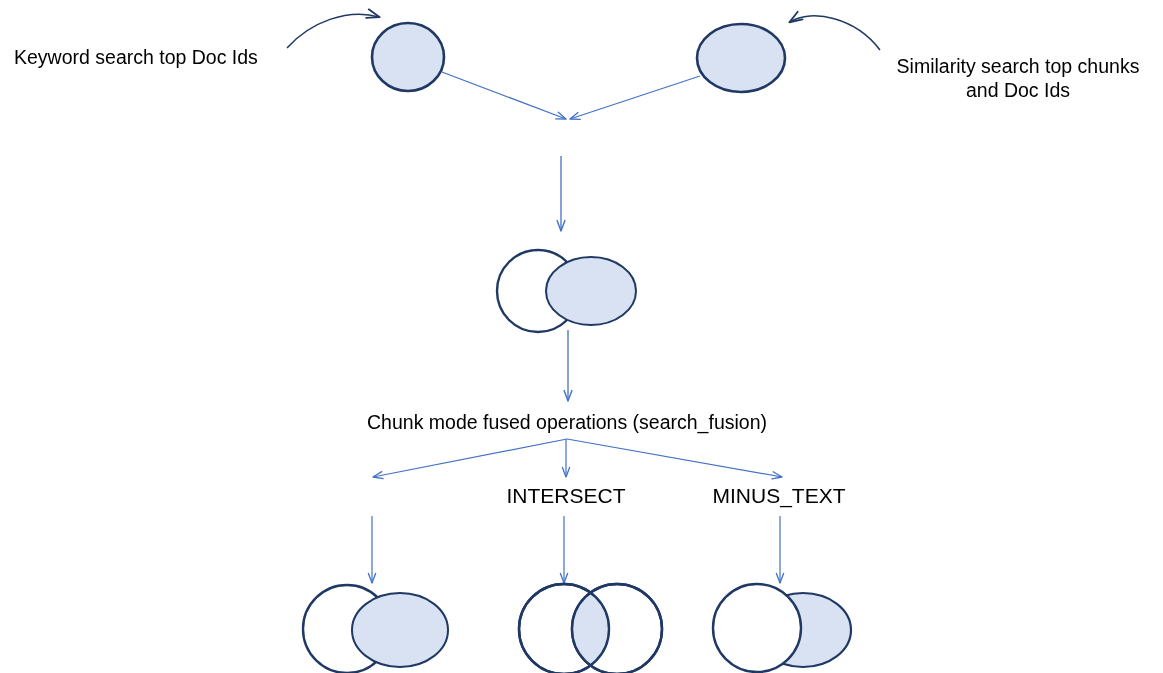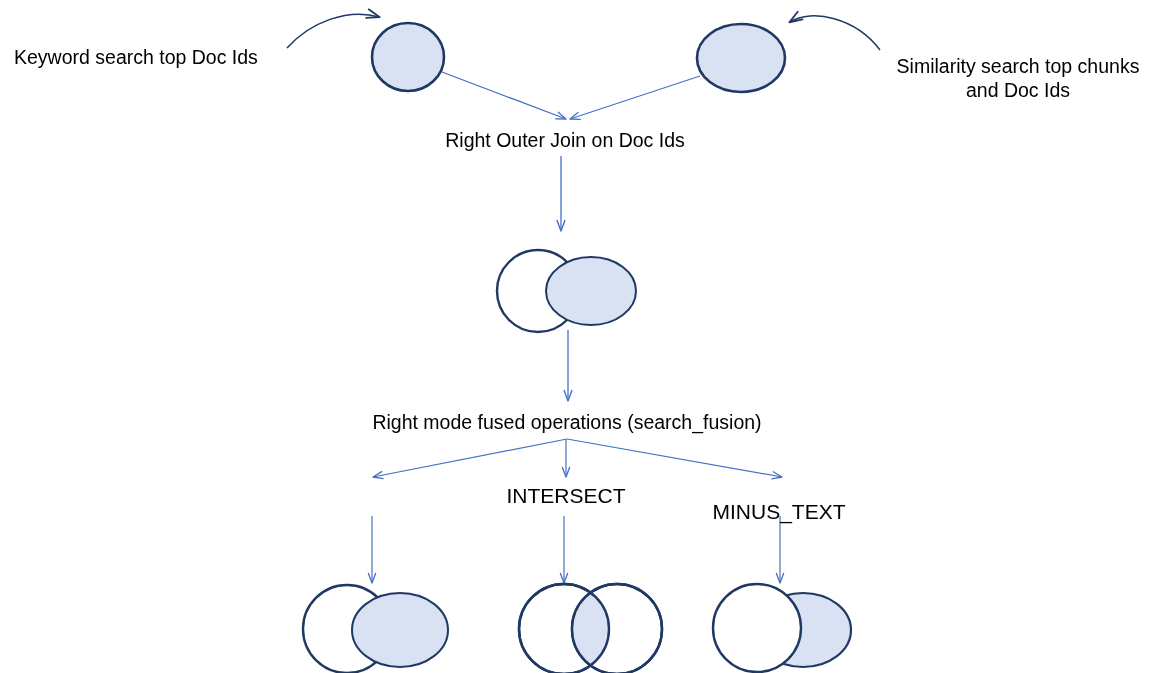--- a/index.html
+++ b/index.html
@@ -115,22 +115,21 @@
     <g>
       <ellipse cx="803" cy="630" rx="48" ry="37" fill="#D9E2F3" stroke="#1F3864" stroke-width="2.2"></ellipse>
       <circle cx="757" cy="628" r="44" fill="#FFFFFF" stroke="#1F3864" stroke-width="2.4"></circle>
     </g>
   </svg>
 
   <div class="dg-label lbl-side" style="left:14px; top:45px;">Keyword search top Doc Ids</div>
 
   <div class="dg-label lbl-side anchor-center" style="left:1018px; top:54px;"><span>Similarity search top chunks</span><br><span>and Doc Ids</span></div>
 
-  <div class="dg-label lbl-stage anchor-center" style="left:565px; top:128px;">Right Outer Join on Doc Ids</div>
 
-  <div class="dg-label lbl-stage anchor-center" style="left:567px; top:410px;">Right mode fused operations (search_fusion)</div>
+  <div class="dg-label lbl-stage anchor-center" style="left:567px; top:410px;">Chunk mode fused operations (search_fusion)</div>
 
 
   <div class="dg-label lbl-mode anchor-center" style="left:566px; top:483px;">INTERSECT</div>
 
-  <div class="dg-label lbl-mode anchor-center" style="left:779px; top:483px;margin-top:16px;">MINUS_TEXT</div>
+  <div class="dg-label lbl-mode anchor-center" style="left:779px; top:483px;">MINUS_TEXT</div>
 
 </div>
 
 </body></html>

